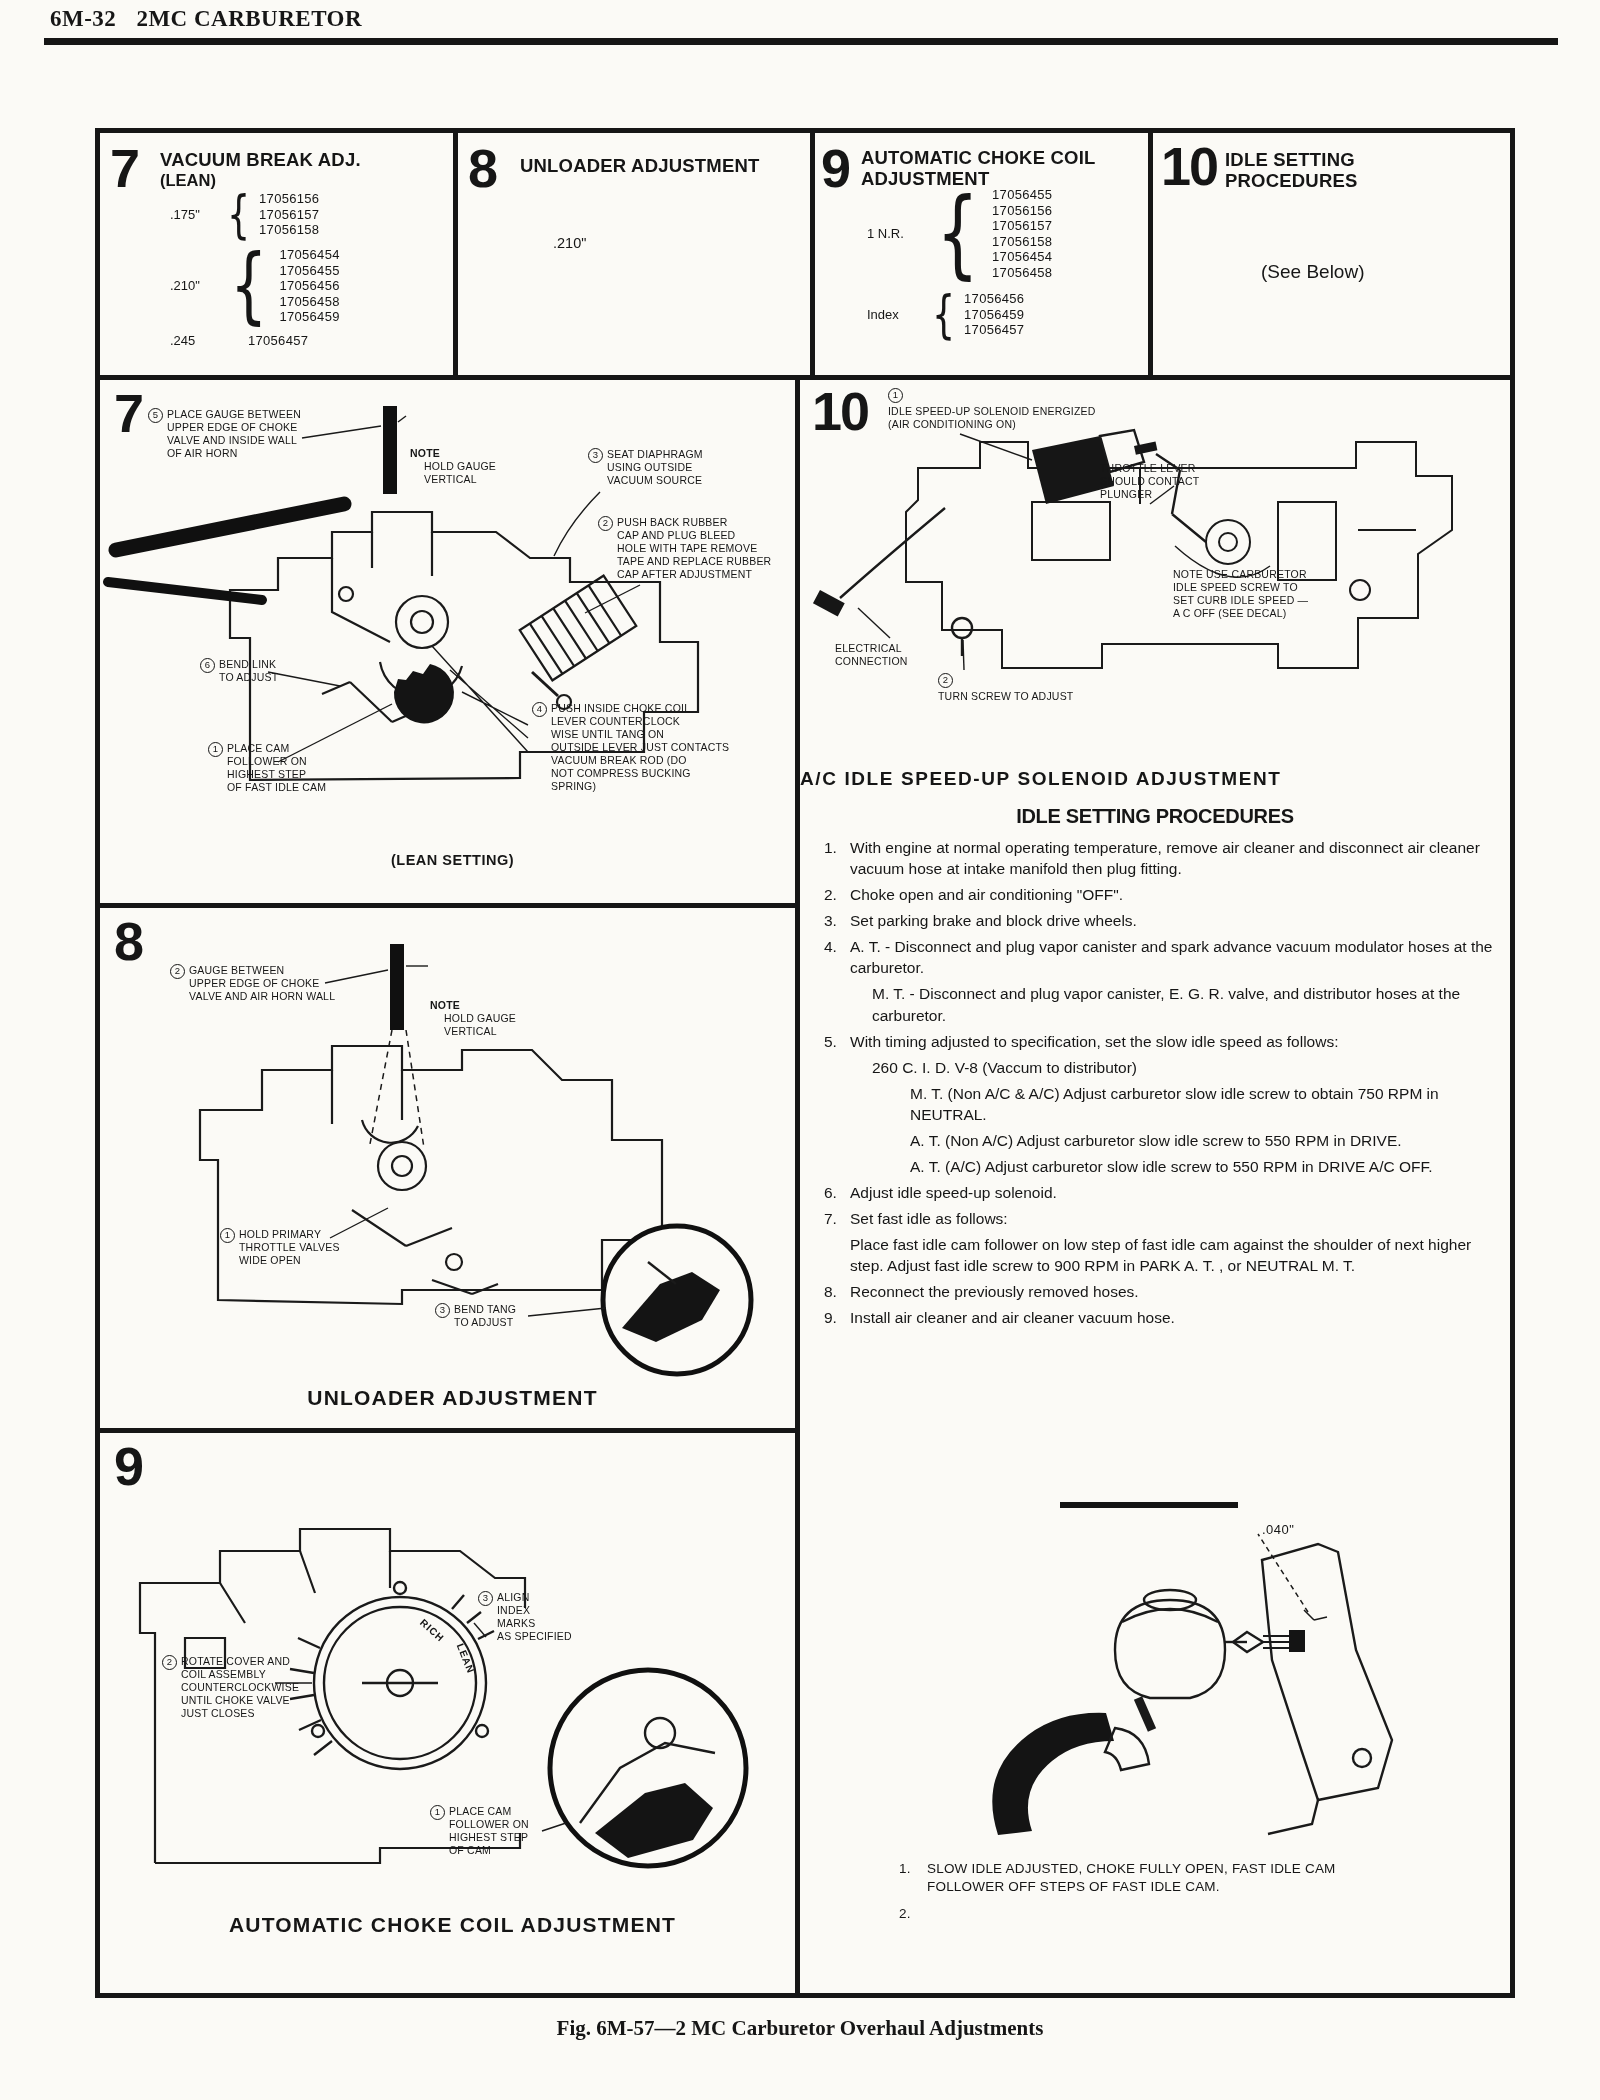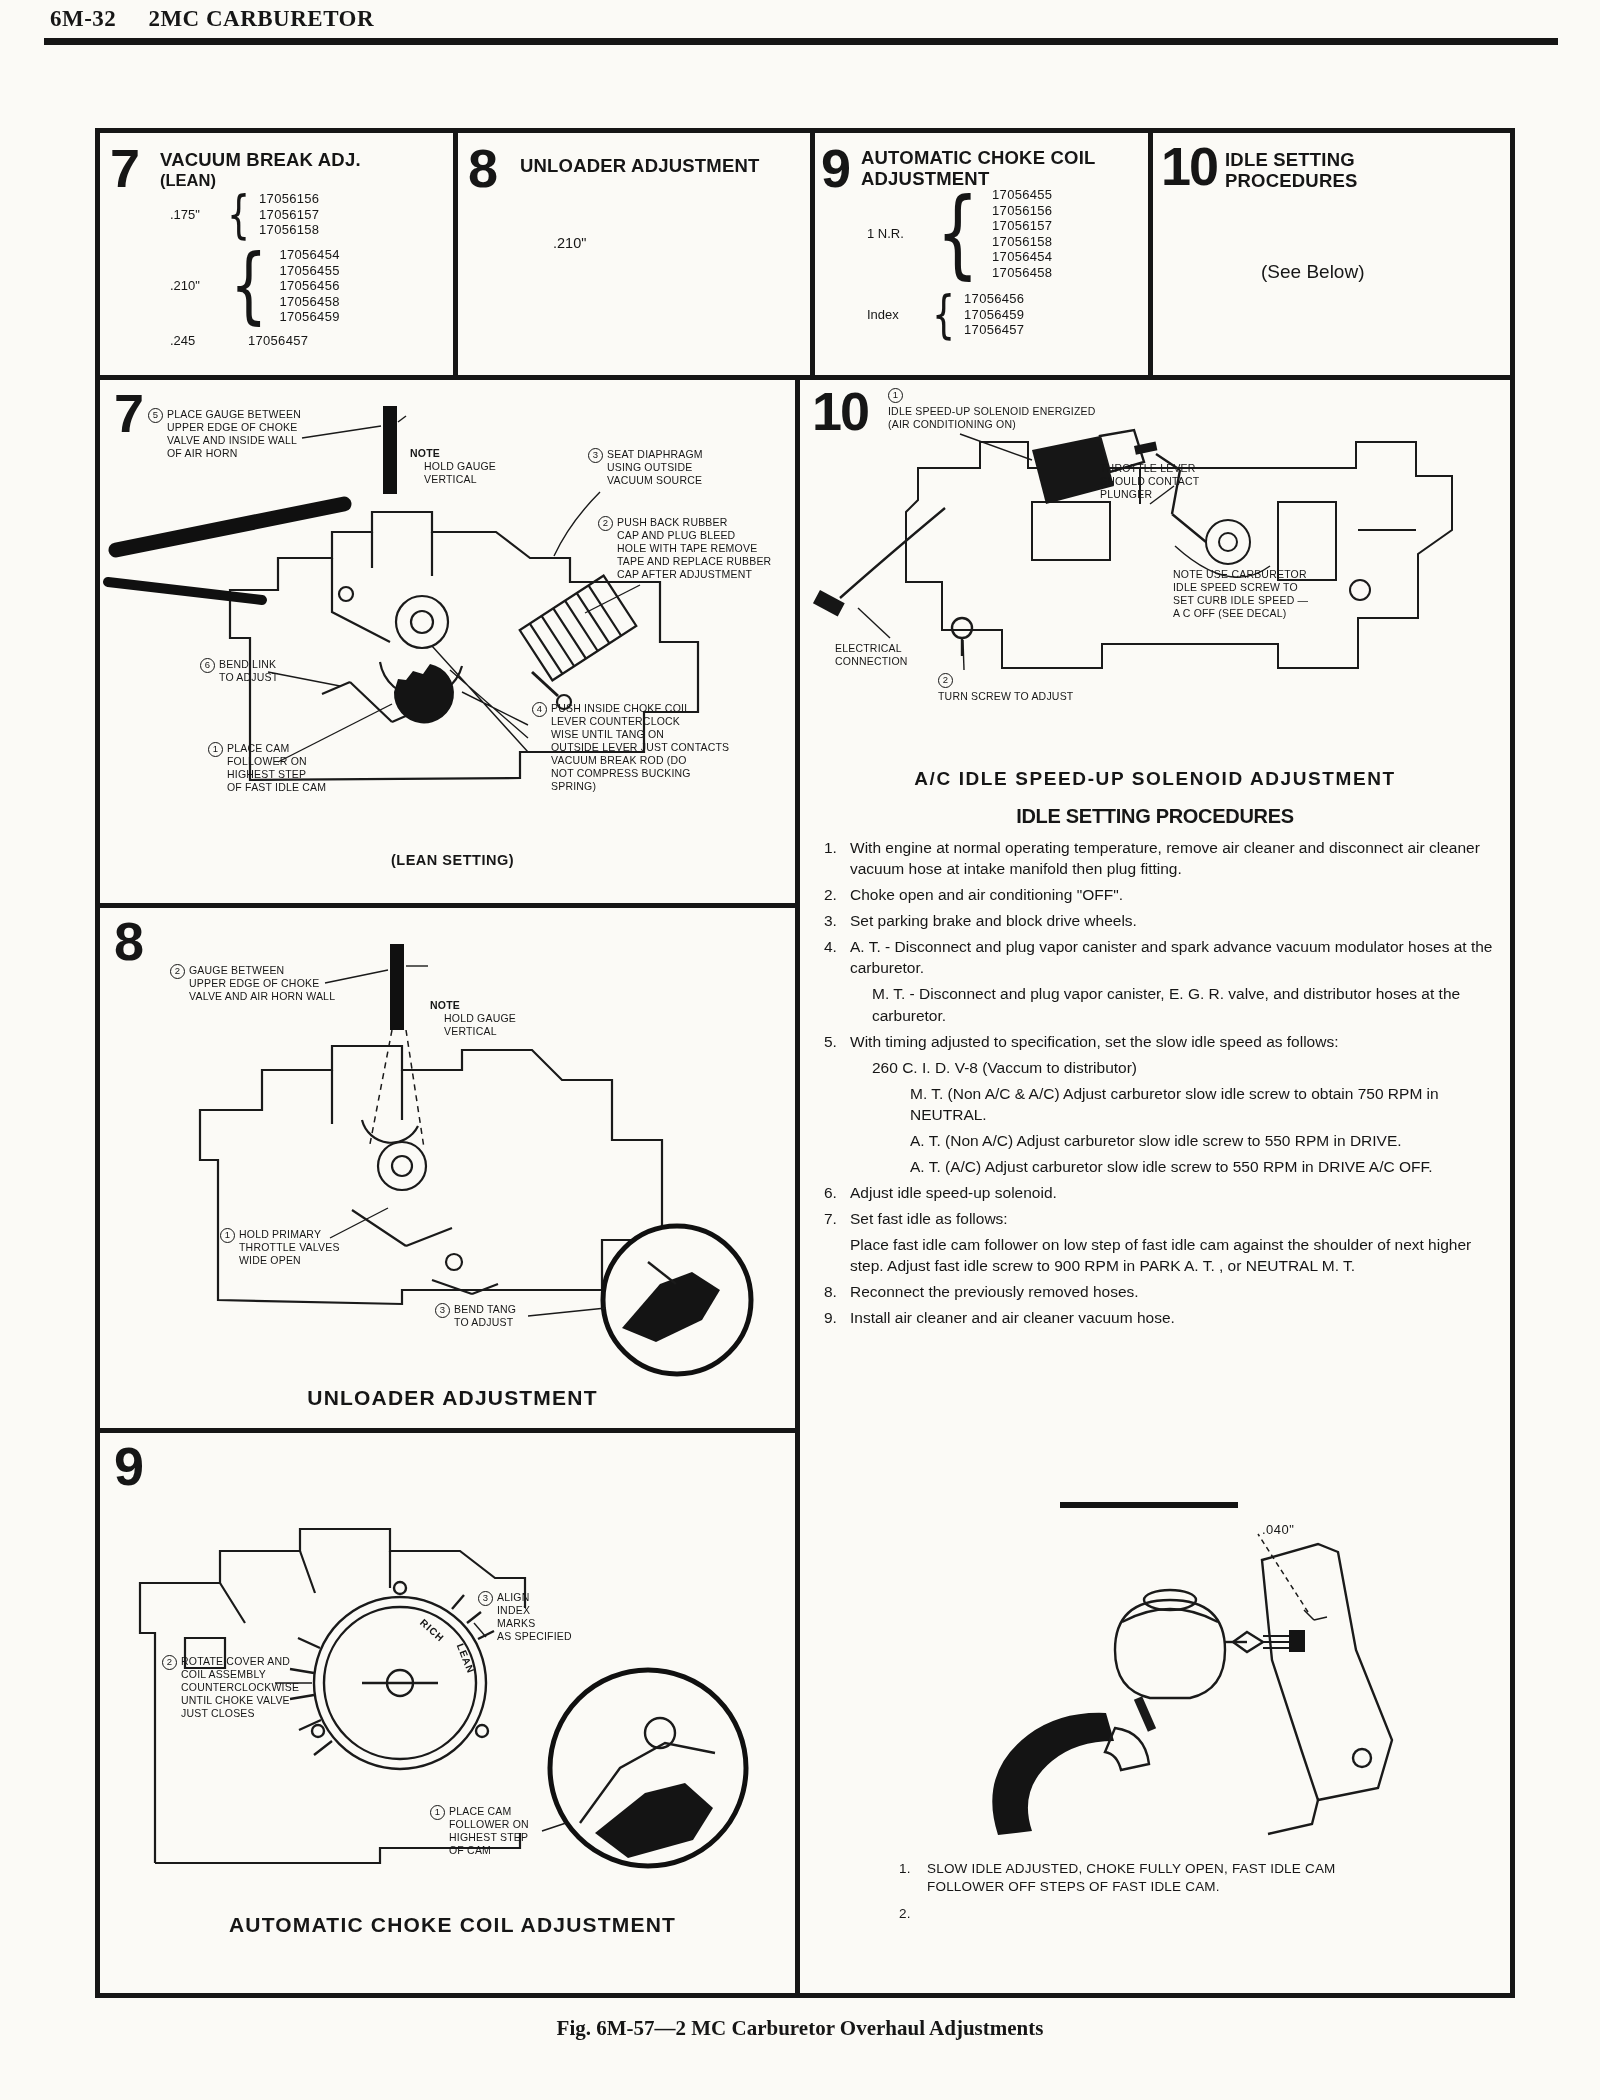--- a/index.html
+++ b/index.html
@@ -1,20 +1,20 @@
 <!DOCTYPE html>
 <html><head>
 <meta charset="utf-8">
 <style>
   html,body{margin:0;padding:0;}
   body{background:#d8d6d0;}
   .page{position:relative;width:1600px;height:2100px;margin:0 auto;background:#fbfaf6;font-family:"Liberation Sans",sans-serif;color:#161616;overflow:hidden;}
   .pre{white-space:pre-line;}
   .hdr{position:absolute;left:50px;top:6px;font-family:"Liberation Serif",serif;font-size:23px;font-weight:700;letter-spacing:.5px;}
-  .hdr .code{margin-right:32px;}
+  .hdr .code{margin-right:20px;}
   .rule{position:absolute;left:44px;top:38px;width:1514px;height:7px;background:#161616;}
   .spec-row{position:absolute;left:95px;top:128px;width:1410px;height:247px;border:5px solid #161616;display:flex;background:#fbfaf6;}
   .spec-box{position:relative;height:100%;}
   .spec-box.b7{width:353px;border-right:5px solid #161616;}
   .spec-box.b8{width:352px;border-right:5px solid #161616;}
   .spec-box.b9{width:333px;border-right:5px solid #161616;}
   .spec-box.b10{flex:1;}
   .big-num{position:absolute;font-size:54px;font-weight:700;line-height:1;letter-spacing:-2px;}
   .spec-title{position:absolute;font-size:18.5px;font-weight:700;line-height:1.15;letter-spacing:.2px;}
   .spec-sub{position:absolute;font-size:16.5px;font-weight:700;}
@@ -28,21 +28,21 @@
   .callout{position:absolute;display:flex;gap:4px;align-items:flex-start;font-size:10.5px;line-height:13px;letter-spacing:.2px;}
   .callout.col{flex-direction:column;gap:2px;}
   .callout .txt{white-space:pre-line;}
   .cnum{flex:0 0 auto;width:15px;height:15px;border:1.5px solid #161616;border-radius:50%;font-size:9.5px;line-height:12px;text-align:center;box-sizing:border-box;background:#fbfaf6;}
   .note-co{position:absolute;font-size:10.5px;line-height:13px;letter-spacing:.2px;margin-top:47px;}
   .note-co .nt{font-weight:700;}
   .note-co .txt{margin-left:14px;white-space:pre-line;}
   .plabel{position:absolute;font-size:10.5px;line-height:13px;letter-spacing:.2px;white-space:pre-line;}
   .panel-title{position:absolute;left:0;width:100%;text-align:center;font-weight:700;font-size:21px;letter-spacing:1.2px;}
   .panel-sub{position:absolute;left:0;width:100%;text-align:center;font-weight:700;font-size:14.5px;letter-spacing:.5px;}
-  .ac-title{position:absolute;left:0;width:100%;text-align:center;font-weight:700;font-size:19px;letter-spacing:1.6px;}
+  .ac-title{position:absolute;left:0;width:100%;text-align:left;font-weight:700;font-size:19px;letter-spacing:1.6px;}
   .proc-head{position:absolute;left:0;width:100%;text-align:center;font-weight:700;font-size:20px;letter-spacing:-.3px;}
   .proc{position:absolute;left:22px;right:16px;font-size:15.5px;line-height:1.36;}
   .proc-item{position:relative;margin-bottom:5px;}
   .pnum{position:absolute;left:2px;top:0;}
   .n{padding-left:28px;}
   .c{padding-left:28px;}
   .s1{padding-left:50px;}
   .s2{padding-left:88px;}
   .dial-label{position:absolute;font-size:10px;font-weight:700;letter-spacing:1px;}
   .gap-label{position:absolute;font-size:13px;letter-spacing:.5px;}

